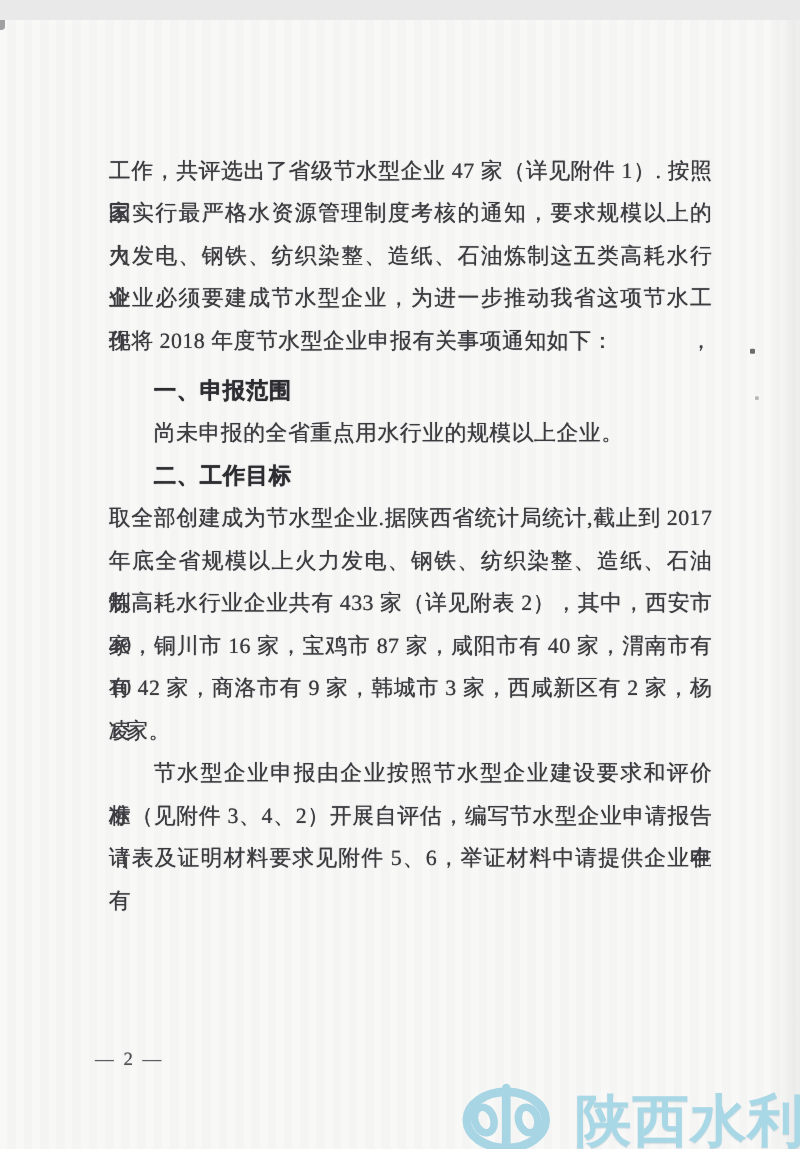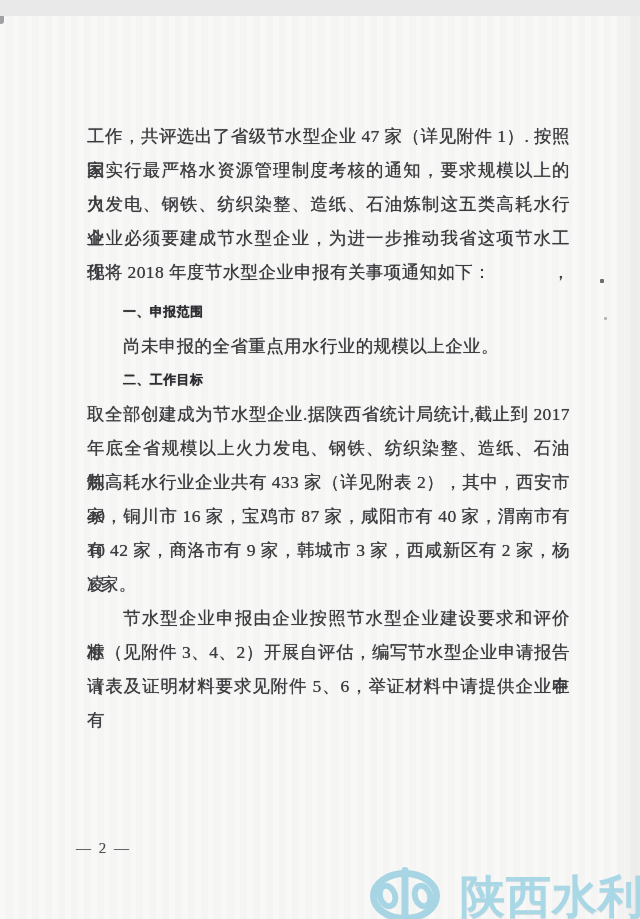--- a/index.html
+++ b/index.html
@@ -29,21 +29,21 @@
     text-align:justify;
     text-justify:inter-character;
     overflow:visible;
   }
   .ln.j{ text-align-last:justify; white-space:normal; }
   .ln.short{ text-align-last:left; }
   .ln.indent{ text-indent:36px; }
   .ln.heading{
     font-family:"Liberation Sans","DejaVu Sans",sans-serif;
     font-weight:700;
-    font-size:13px;
+    font-size:18px;
     color:#2d2d31;
     text-indent:36px;
     text-align-last:left;
     text-shadow:0 0 0.8px rgba(40,40,45,0.9);
   }
   .mt6{ margin-top:6px; }
   .mt2{ margin-top:2px; }
   .pagenum{
     position:absolute; left:76px; top:820px;
     font-size:15px; line-height:24px;

